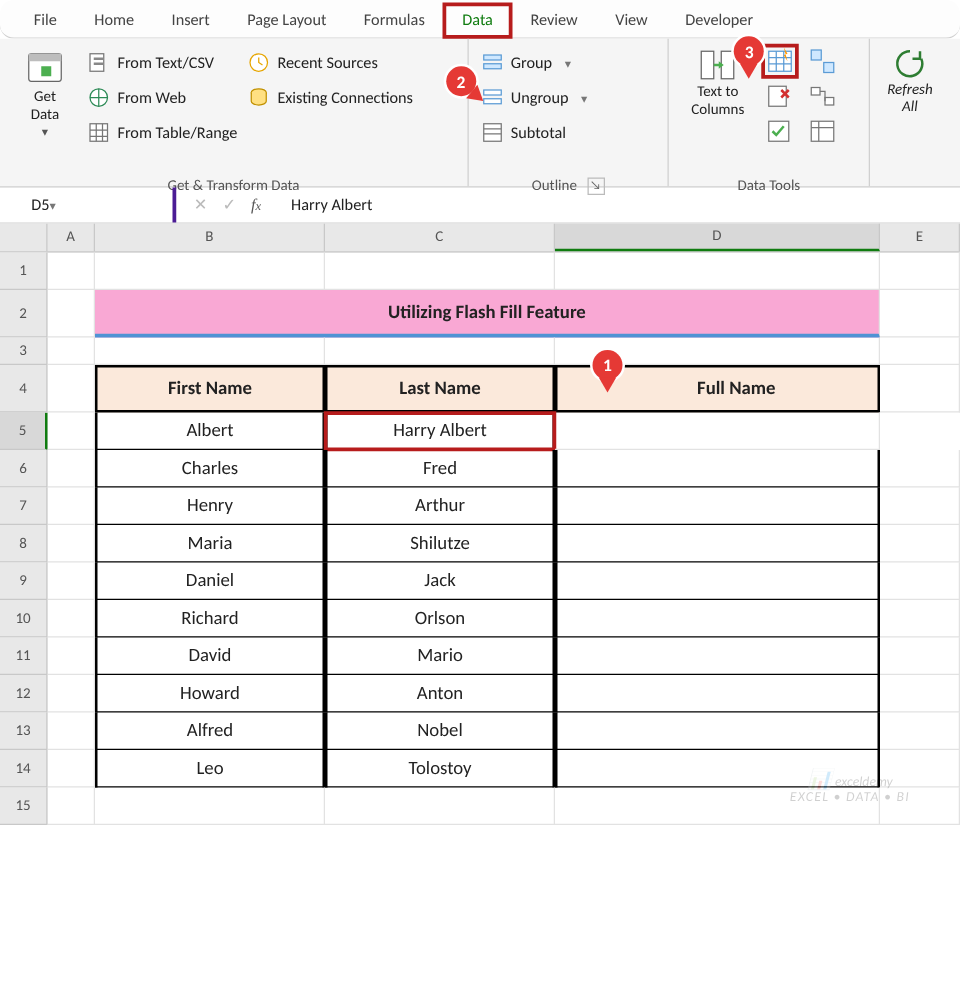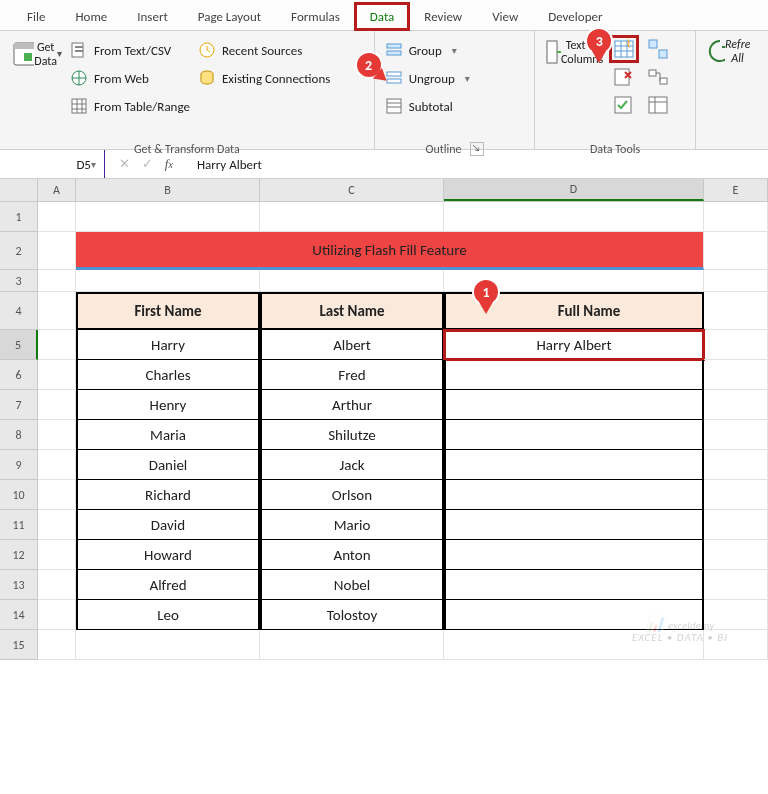--- a/index.html
+++ b/index.html
@@ -16,20 +16,21 @@
   svg.icon { display: block; }
   
   .tabsbar {
     display: flex;
     align-items: flex-end;
     height: 30px;
     border-bottom: 1px solid #d0d0d0;
     background: #fdfdfd;
     padding-left: 12px;
     gap: 0;
+    border-radius: 11px;
   }
   .tab {
     padding: 5px 14px 6px;
     font-size: 13px;
     color: #444;
     border: 1px solid transparent;
     border-bottom: none;
     background: transparent;
   }
   .tab.active {
@@ -76,20 +77,21 @@
     font-size: 10px;
     color: #666;
     border: 1px solid #bbb;
     width: 12px;
     height: 12px;
     line-height: 10px;
     text-align: center;
   }
   .bigbtn {
     display: flex;
+    flex-direction: column;
     align-items: center;
     justify-content: flex-start;
     width: 52px;
     padding-top: 4px;
     font-size: 12px;
     line-height: 14px;
   }
   .bigbtn .caret { font-size: 10px; color: #555; }
   .smallbtn-col {
     display: flex;
@@ -111,26 +113,26 @@
   
   .formula-row {
     display: flex;
     align-items: center;
     height: 28px;
     border-bottom: 1px solid #d0d0d0;
     font-size: 13px;
   }
   .namebox {
     width: 88px;
-    border-right: 1px solid #4c1d95;
-    padding: 0 8px;
+    border-right: 3px solid #4c1d95;
+    padding: 0 25px;
     height: 100%;
     display: flex;
     align-items: center;
-    justify-content: flex-end;
+    justify-content: flex-start;
   }
   .namebox .nbcaret { font-size: 10px; color: #777; }
   .f-btns { display:flex; gap:12px; padding:0 14px; color:#888; }
   .f-btns span.fx { font-style: italic; font-family: "Times New Roman", serif; color:#555;}
   .formula-text { padding-left:10px; flex:1; }
   
   .sheet {
     position: relative;
     background: #fff;
   }
@@ -164,23 +166,23 @@
   .row .cell {
     border-right:1px solid #e2e2e2;
     border-bottom:1px solid #e2e2e2;
     display:flex; align-items:center; justify-content:center;
     font-size:15px; color:#222;
     position:relative;
   }
   
   .titlecell {
     grid-column: 3 / span 3;
-    font-size:18px; font-weight:normal;
+    font-size:18px; font-weight:bold;
     color:#1f3a5f;
-    background:#ef4444;
+    background:#f9a8d4;
     border-bottom:3px solid #4f93d4 !important;
   }
   
   .hdrcell {
     background:#fbe9db;
     font-weight:bold;
     font-size:15px;
     border:2px solid #000 !important;
   }
   
@@ -470,21 +472,20 @@
       <div class="cell hdrcell">Last Name</div>
       <div class="cell hdrcell" style="padding-left:30px;">Full Name</div>
       <div class="cell"></div>
 
       <div class="bubble down" style="top:-12px; left:474px;">1</div>
     </div>
 
     <div class="row row5">
       <div class="rhead active">5</div>
       <div class="cell"></div>
-      <div class="cell tblcell first">Harry</div>
       <div class="cell tblcell">Albert</div>
       <div class="cell tblcell last" data-col="D">Harry Albert</div>
       <div class="cell"></div>
     </div>
     <div class="row">
       <div class="rhead">6</div>
         <div class="cell"></div>
       <div class="cell tblcell first">Charles</div>
       <div class="cell tblcell">Fred</div>
       <div class="cell tblcell last"></div>

